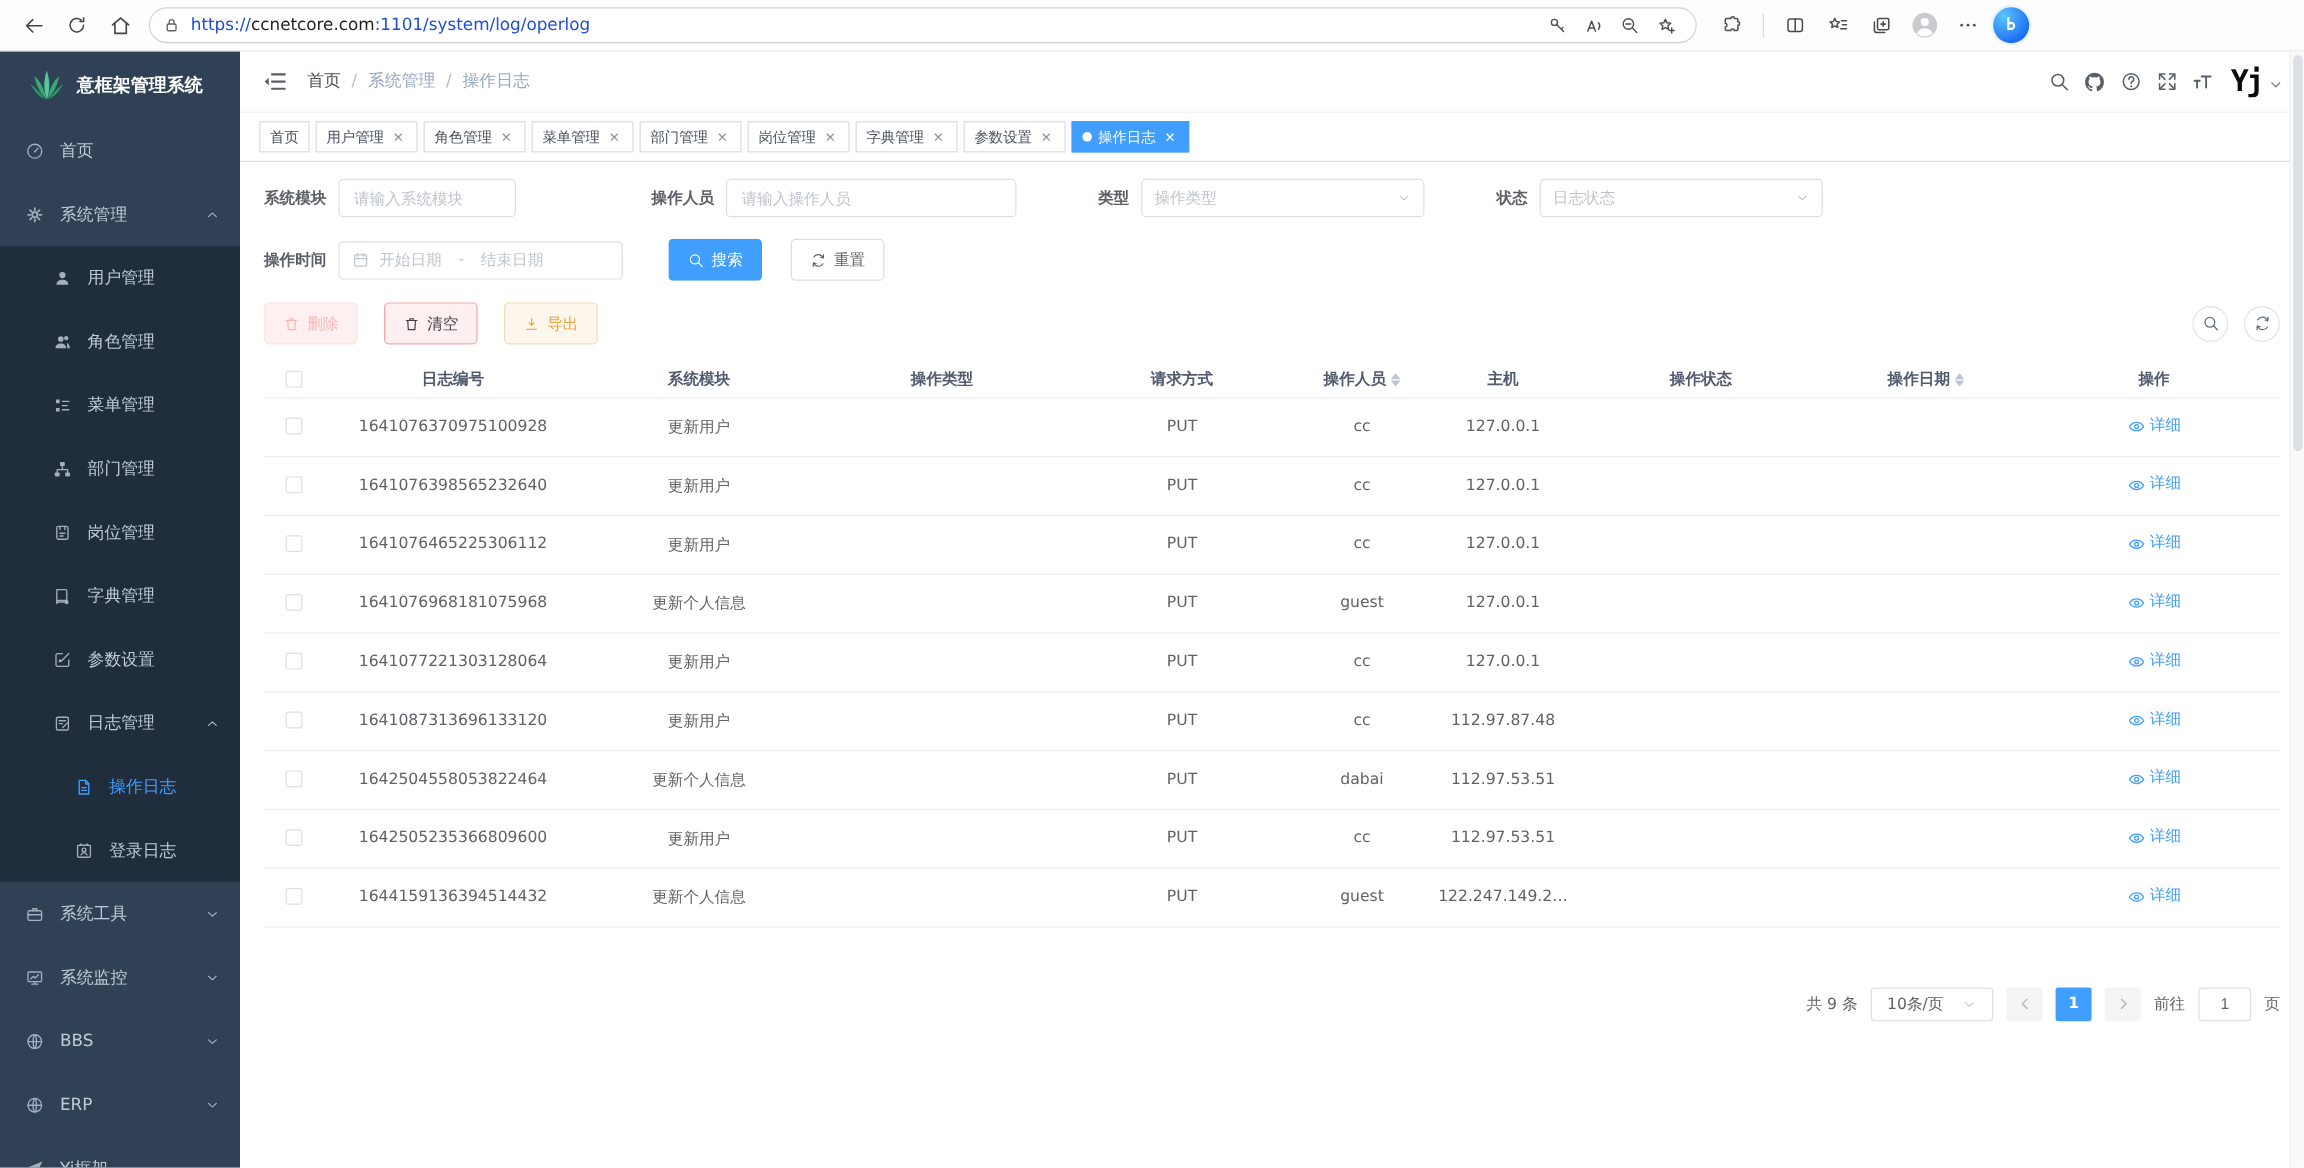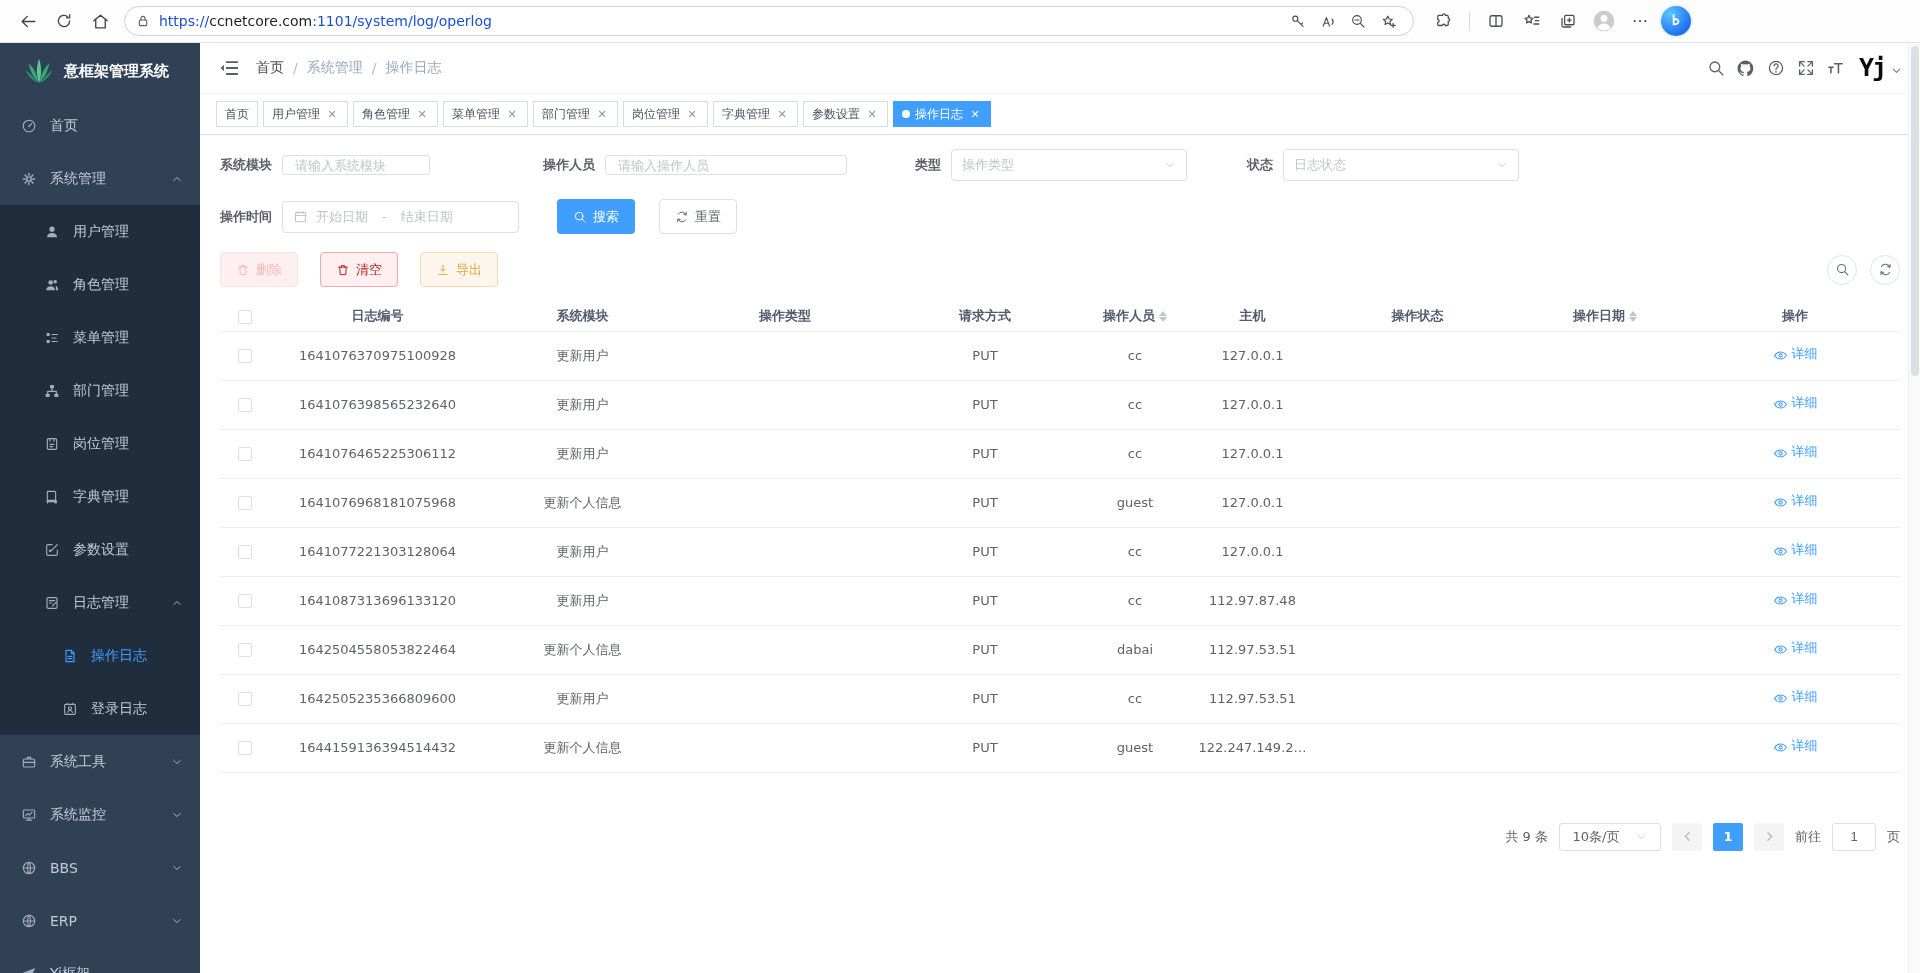--- a/index.html
+++ b/index.html
@@ -45,32 +45,32 @@
 .tabs-bar{height:42px;border-top:1px solid #f2f3f5;border-bottom:1px solid #d8dce5;display:flex;align-items:center;padding-left:16px;gap:5px;background:#fff}
 .tab{height:26px;display:inline-flex;align-items:center;gap:5px;padding:0 8px;border:1px solid #d8dce5;background:#fff;color:#495060;font-size:12px;cursor:pointer;white-space:nowrap}
 .tab .x{font-size:11px;width:14px;text-align:center;color:#8d93a0}
 .tab.active{background:#409EFF;border-color:#409EFF;color:#fff}
 .tab.active .x{color:#fff}
 .tab .dot{width:8px;height:8px;border-radius:50%;background:#fff;display:inline-block}
 
 .content{padding:14px 20px 0 20px}
 .frow{display:flex;align-items:center;margin-bottom:18px}
 .flabel{font-size:13px;font-weight:bold;color:#5a5e66;margin-right:10px;white-space:nowrap}
-.inp{height:20px;border:1px solid #dcdfe6;border-radius:4px;padding:0 12px;font-size:13px;color:#606266;outline:none;background:#fff}
+.inp{height:32px;border:1px solid #dcdfe6;border-radius:4px;padding:0 12px;font-size:13px;color:#606266;outline:none;background:#fff}
 .inp::placeholder{color:#bfc4cc}
 .sel{height:32px;border:1px solid #dcdfe6;border-radius:4px;background:#fff;display:flex;align-items:center;justify-content:space-between;padding:0 10px;font-size:13px;color:#bfc4cc;cursor:pointer}
 .sel .sv{color:#bfc4cc}
 .sel .ca{color:#c0c4cc;width:12px;height:12px;display:inline-flex}
 .date-rng{height:32px;width:237px;border:1px solid #dcdfe6;border-radius:4px;background:#fff;display:flex;align-items:center;padding:0 10px;gap:8px;font-size:13px;color:#bfc4cc;cursor:pointer}
 .btn{height:35px;border-radius:4px;font-size:13px;display:inline-flex;align-items:center;gap:6px;padding:0 15px;border:1px solid transparent;cursor:pointer;white-space:nowrap}
 .btn svg{flex:0 0 auto}
 .btn-primary{background:#409EFF;color:#fff}
 .btn-plain{background:#fff;border-color:#dcdfe6;color:#606266}
 .btn-del{background:#fef0f0;border-color:#fde2e2;color:#f9b6b6;cursor:not-allowed}
-.btn-danger{background:#fef0f0;border-color:#f9a7a7;color:#b91c1c}
+.btn-danger{background:#fef0f0;border-color:#f9a7a7;color:#404040}
 .btn-warn{background:#fdf6ec;border-color:#f5dab1;color:#e6a23c}
 .toolbar{display:flex;align-items:center;gap:22px;margin-bottom:2px}
 .tb-right{margin-left:auto;display:flex;gap:13px}
 .circ{width:30px;height:30px;border-radius:50%;border:1px solid #dfe4ed;background:#fff;display:flex;align-items:center;justify-content:center;color:#5e6d82;cursor:pointer}
 
 table.grid{width:100%;border-collapse:collapse;table-layout:fixed;margin-top:14px}
 .grid th{font-size:13px;color:#515a6e;font-weight:bold;height:30px;border-bottom:1px solid #ebeef5;text-align:center;padding:0;white-space:nowrap}
 .grid td{font-size:13px;color:#606266;height:49px;border-bottom:1px solid #ebeef5;text-align:center;white-space:nowrap;overflow:hidden;text-overflow:ellipsis}
 .checkbox{display:inline-block;width:14px;height:14px;border:1px solid #dcdfe6;border-radius:2px;background:#fff;vertical-align:middle;cursor:pointer}
 .sortc{display:inline-flex;flex-direction:column;vertical-align:middle;margin-left:4px;gap:1px}

